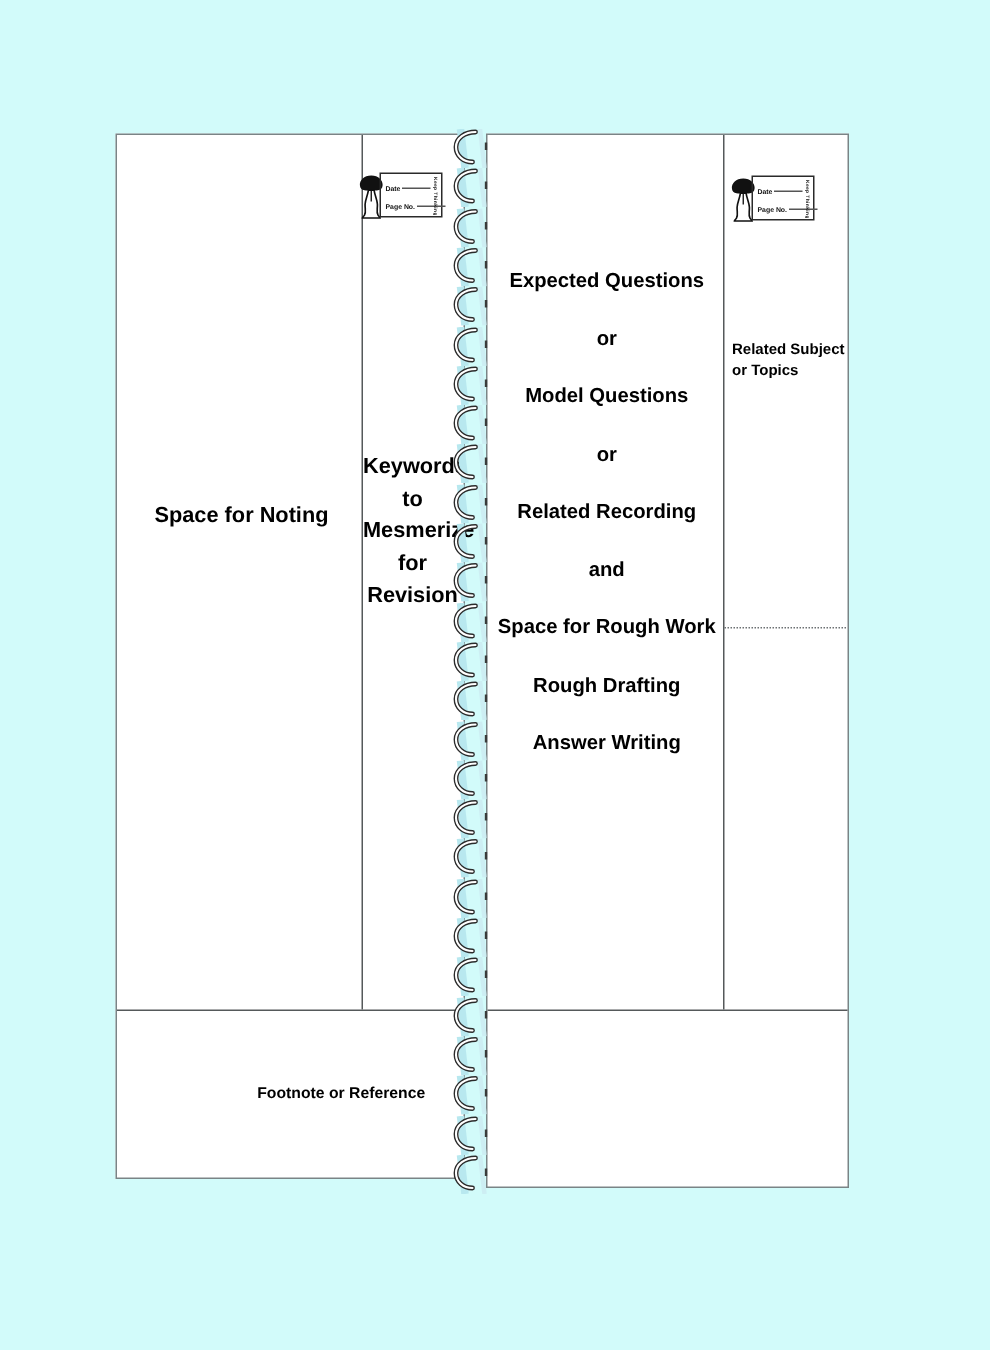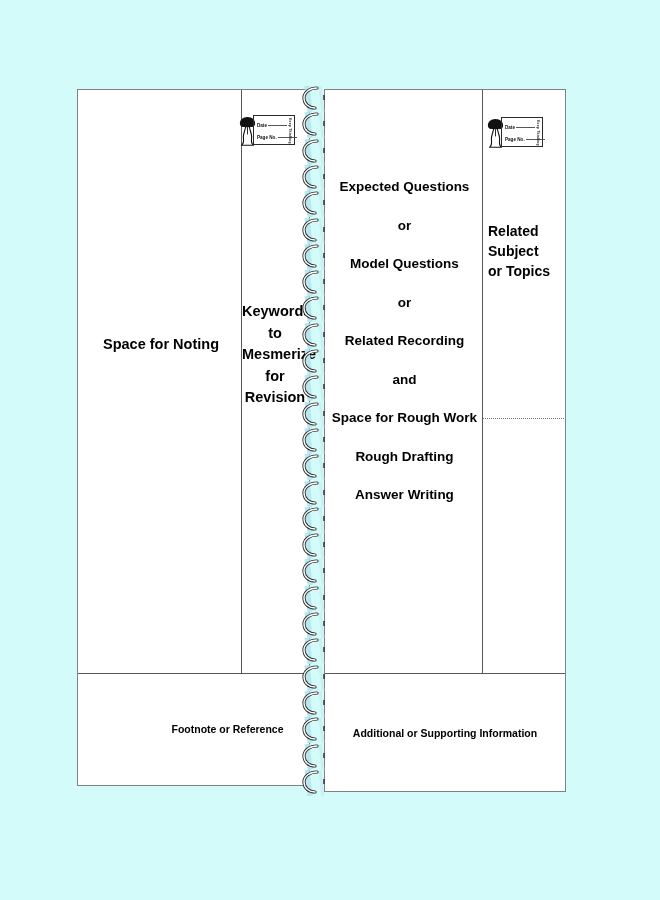--- a/index.html
+++ b/index.html
@@ -132,24 +132,24 @@
     height: 445px;
     font-size: 13.5px;
     line-height: 1.0;
     justify-content: flex-start;
   }
   .r-main .line { margin-bottom: 25px; }
   .r-main .line:last-child { margin-bottom: 13px; }
 
   .r-subject {
     left: 158px;
-    top: 136px;
+    top: 126px;
     width: 81px;
     height: 50px;
-    font-size: 14px;
+    font-size: 10px;
     line-height: 1.45;
     align-items: flex-start;
     text-align: left;
     padding-left: 5px;
   }
   .r-events {
     left: 158px;
     top: 398px;
     width: 81px;
     height: 70px;
@@ -286,23 +286,20 @@
       <span class="line">Rough Drafting</span>
       <span class="line">Answer Writing</span>
     </div>
 
     <div class="cell r-subject">
       <span class="line">Related Subject</span>
       <span class="line">or Topics</span>
     </div>
 
 
-    <div class="cell r-footer">
-      <span class="line">Additional or Supporting Information</span>
-    </div>
   </div>
 
   <div class="stamp stamp-left">
     <svg class="stamp-logo" viewBox="0 0 17 30">
       <path d="M8.5 1 C3.6 1 0.8 4.2 0.9 7.4 C1.0 9.6 2.2 10.6 4.0 10.9
                C5.4 11.1 6.3 11.0 8.5 11.0 C10.7 11.0 11.6 11.1 13.0 10.9
                C14.8 10.6 16.0 9.6 16.1 7.4 C16.2 4.2 13.4 1 8.5 1 Z" fill="#111"></path>
       <path d="M6.6 10.8 C6.2 14.2 4.6 16.8 4.4 20.2 C4.25 23.0 5.2 25.4 4.0 27.4
                C3.4 28.4 2.6 28.9 2.6 29.3 L14.4 29.3 C14.4 28.9 13.6 28.4 13.0 27.4
                C11.8 25.4 12.75 23.0 12.6 20.2 C12.4 16.8 10.8 14.2 10.4 10.8 Z" fill="none" stroke="#111" stroke-width="1.1"></path>

